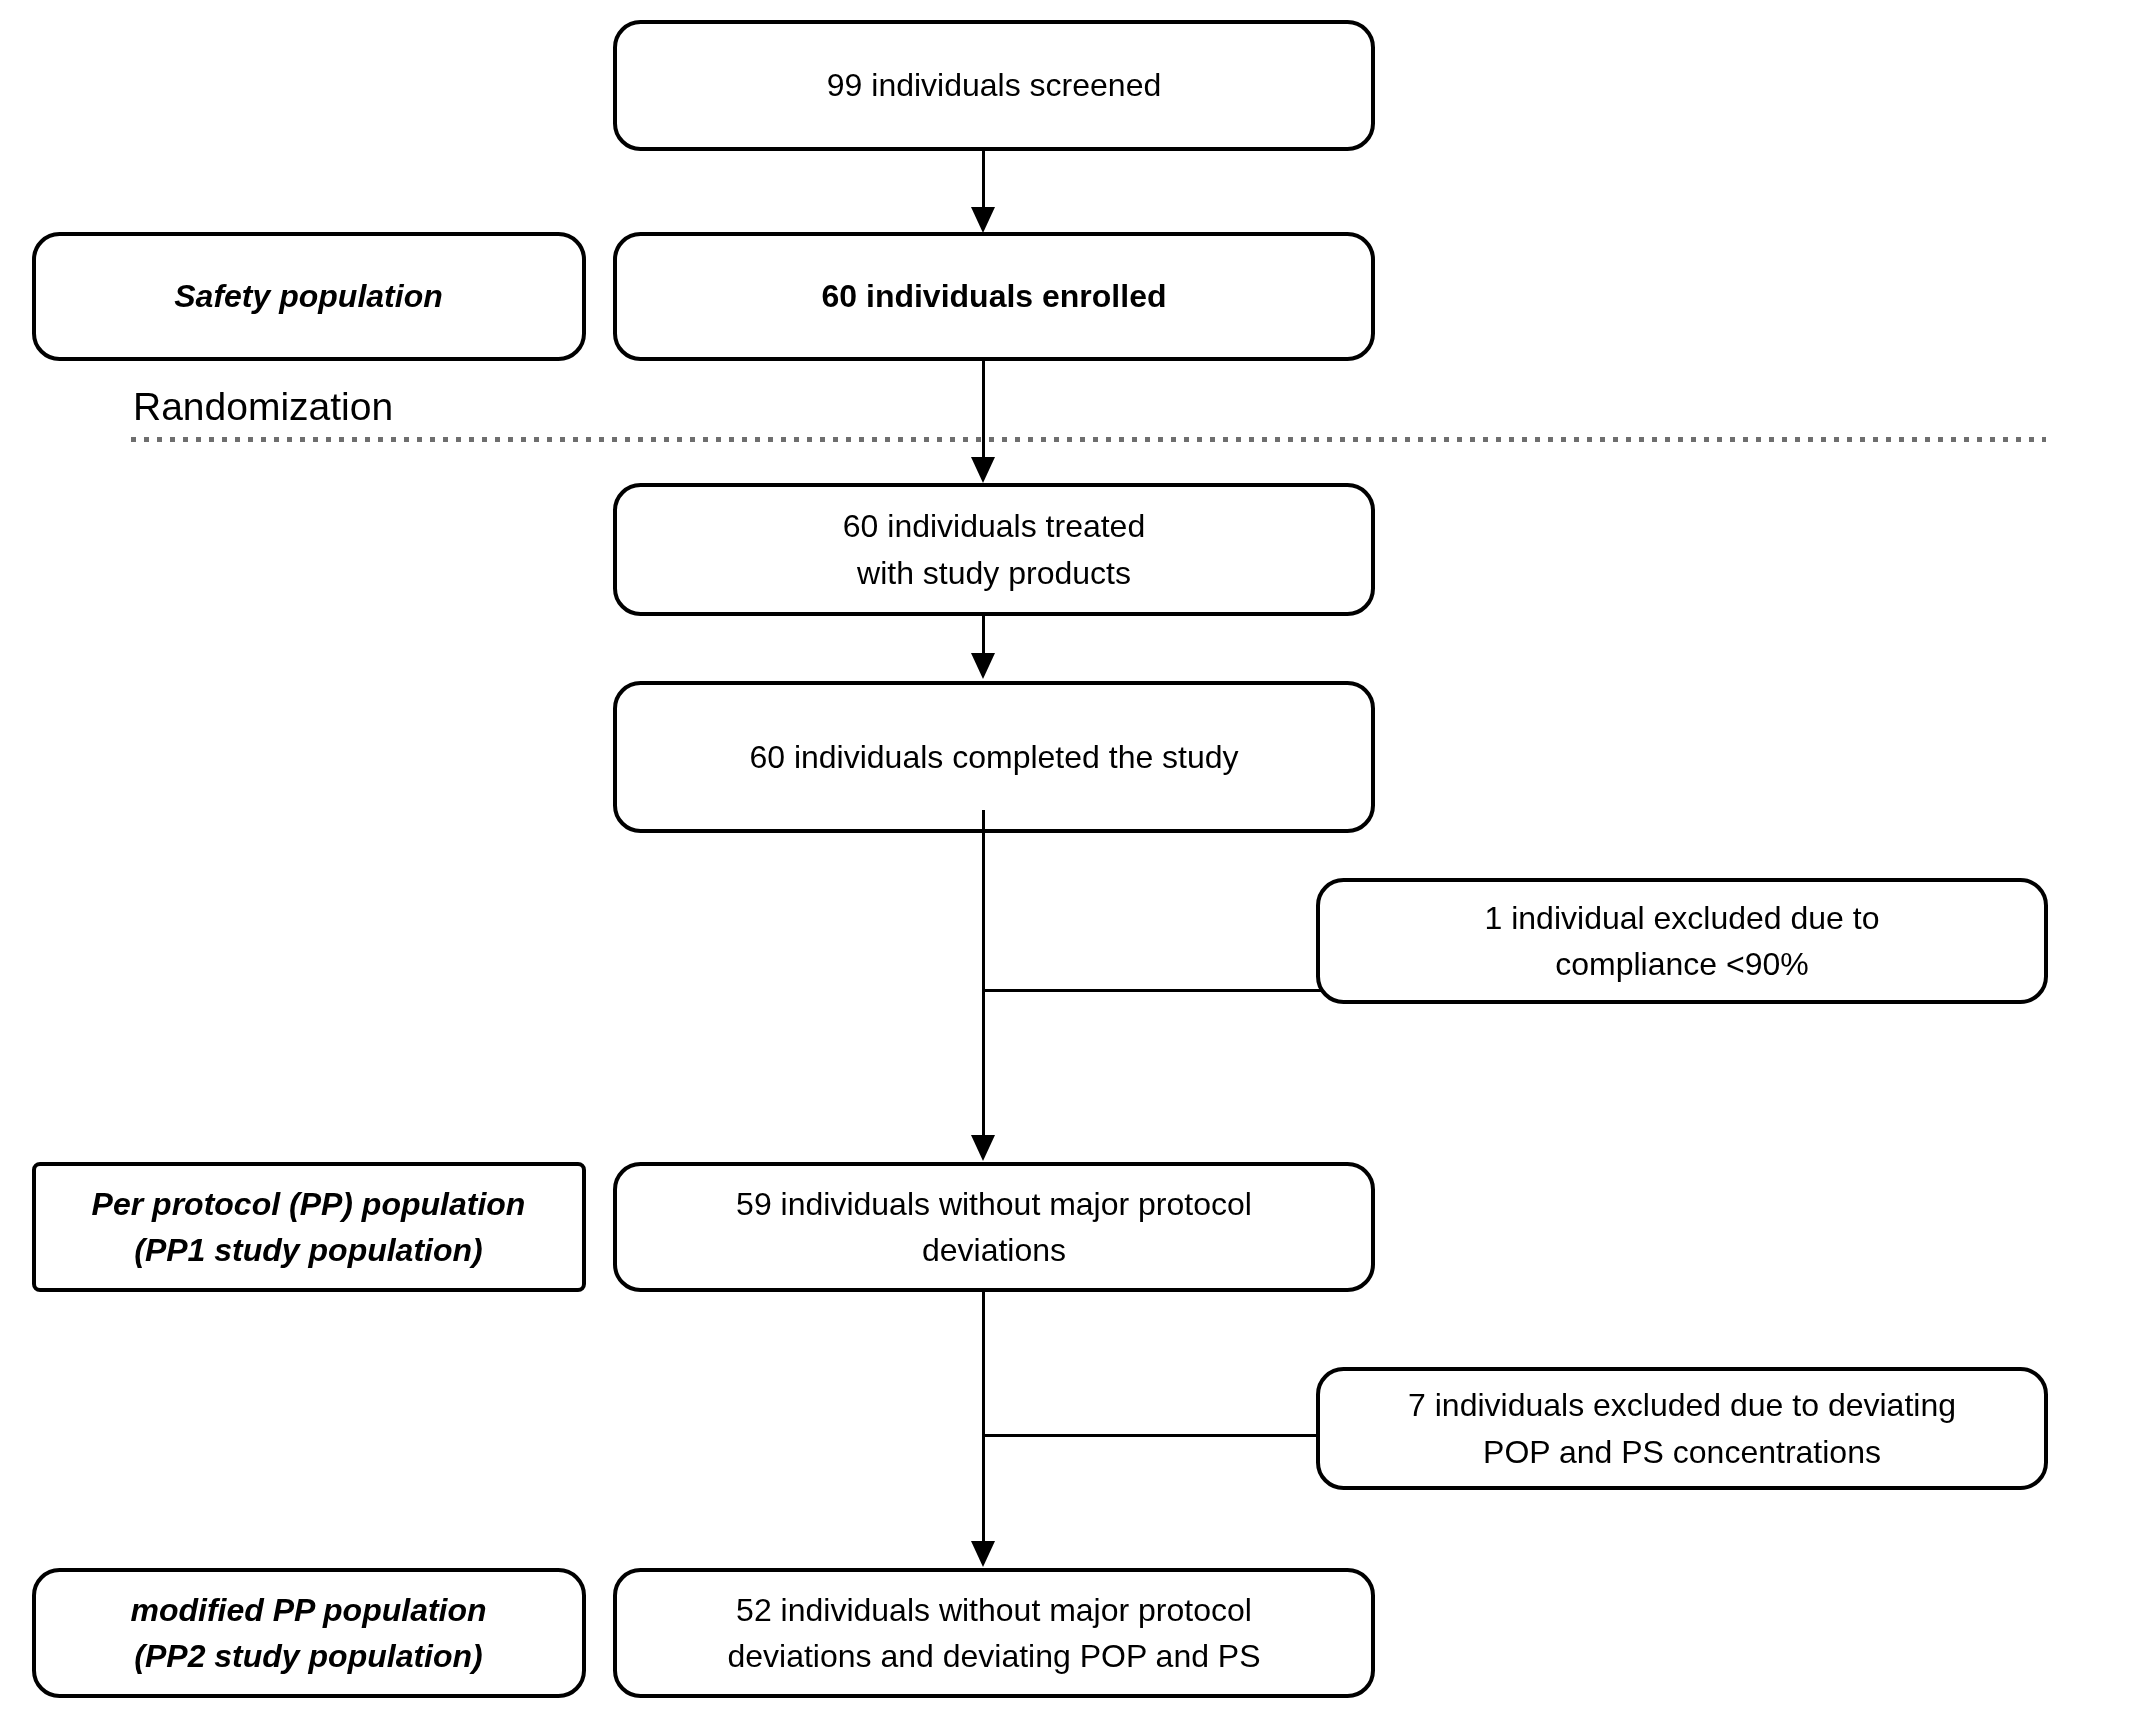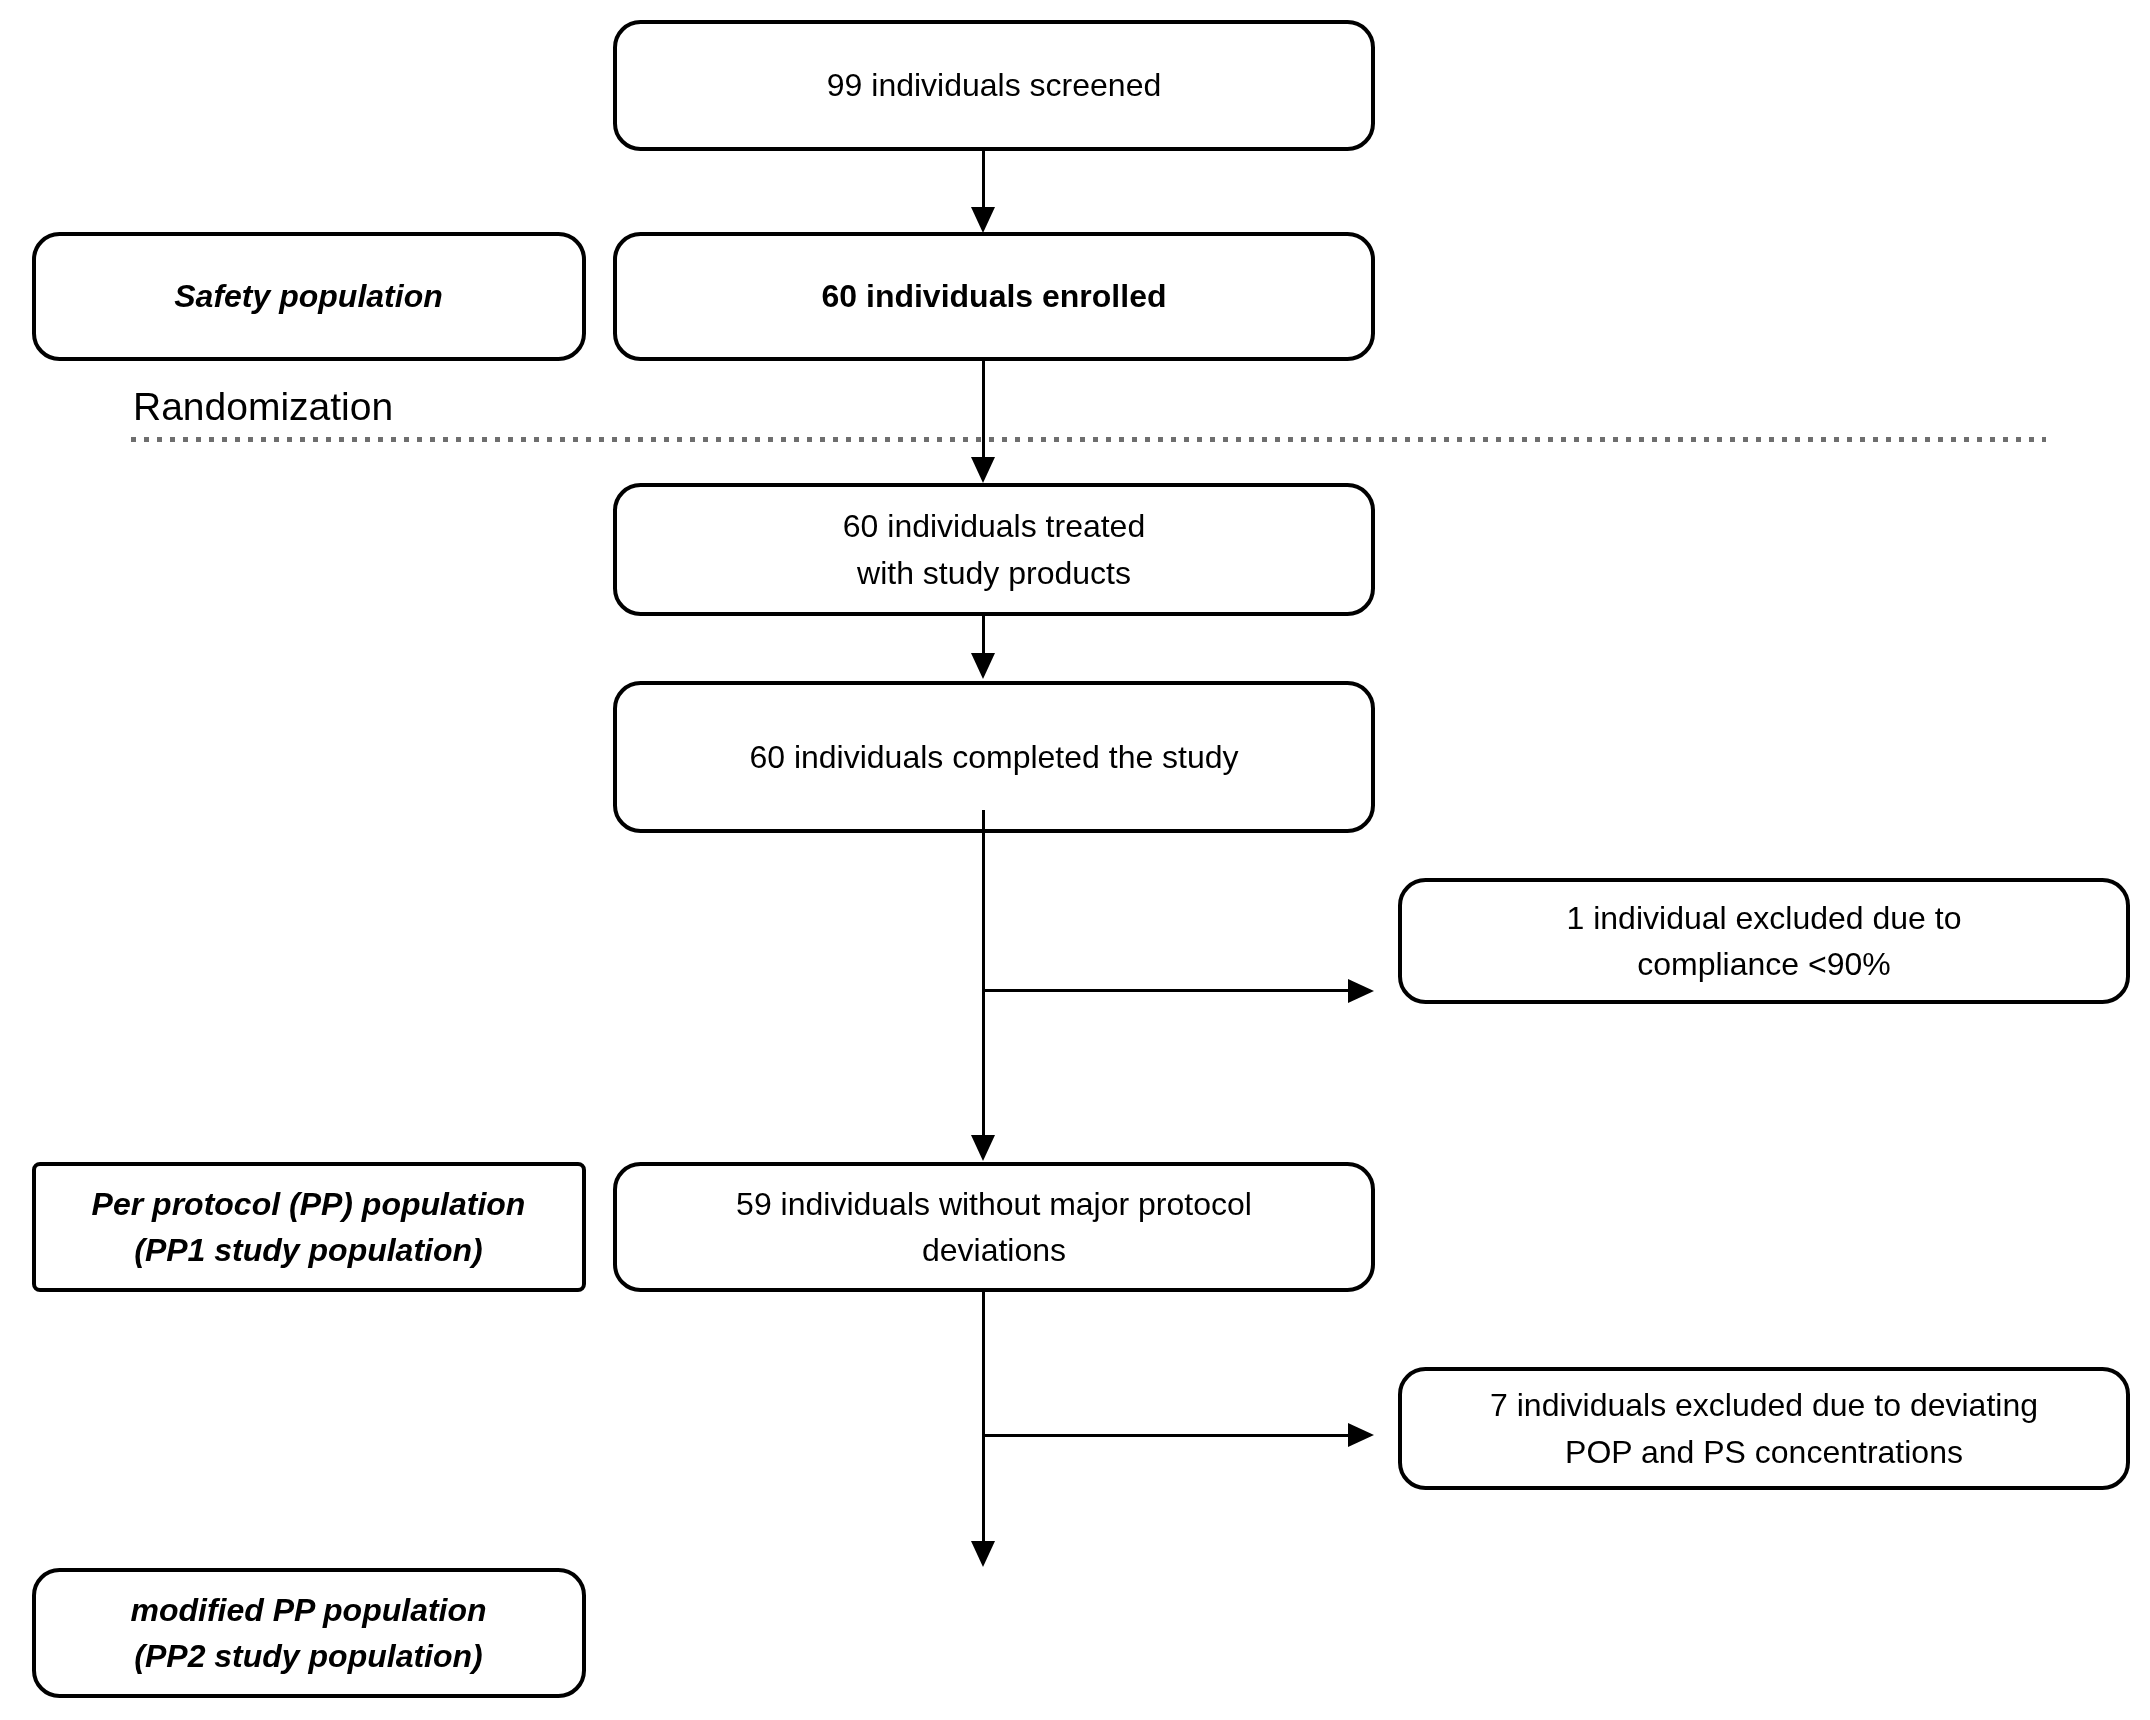--- a/index.html
+++ b/index.html
@@ -20,21 +20,21 @@
     display: flex;
     align-items: center;
     justify-content: center;
     text-align: center;
     font-size: 32px;
     line-height: 1.45;
     white-space: pre-line;
   }
   .main-col { left: 613px; width: 762px; }
   .side-label { left: 31.5px; width: 554px; font-weight: bold; font-style: italic; }
-  .right-col { left: 1398px; width: 732px; }
+  .right-col { left: 1316px; width: 732px; }
   .vline { position: absolute; width: 2.9px; background: #000000; }
   .hline { position: absolute; height: 2.9px; background: #000000; }
   .arrowhead-down {
     position: absolute; width: 0; height: 0;
     border-left: 12px solid transparent;
     border-right: 12px solid transparent;
     border-top: 26px solid #000000;
   }
   .arrowhead-right {
     position: absolute; width: 0; height: 0;
@@ -117,15 +117,19 @@
 
   <div class="node right-col" style="top:1367px; height:123px;">
     <span>7 individuals excluded due to deviating
 POP and PS concentrations</span>
   </div>
 
   <div class="node side-label" style="top:1568px; height:130px;">
     <span>modified PP population
 (PP2 study population)</span>
   </div>
+  <div class="node main-col" style="top:1568px; height:130px;">
+    <span>52 individuals without major protocol
+deviations and deviating POP and PS</span>
+  </div>
 
 </div>
 
 
 </body></html>

